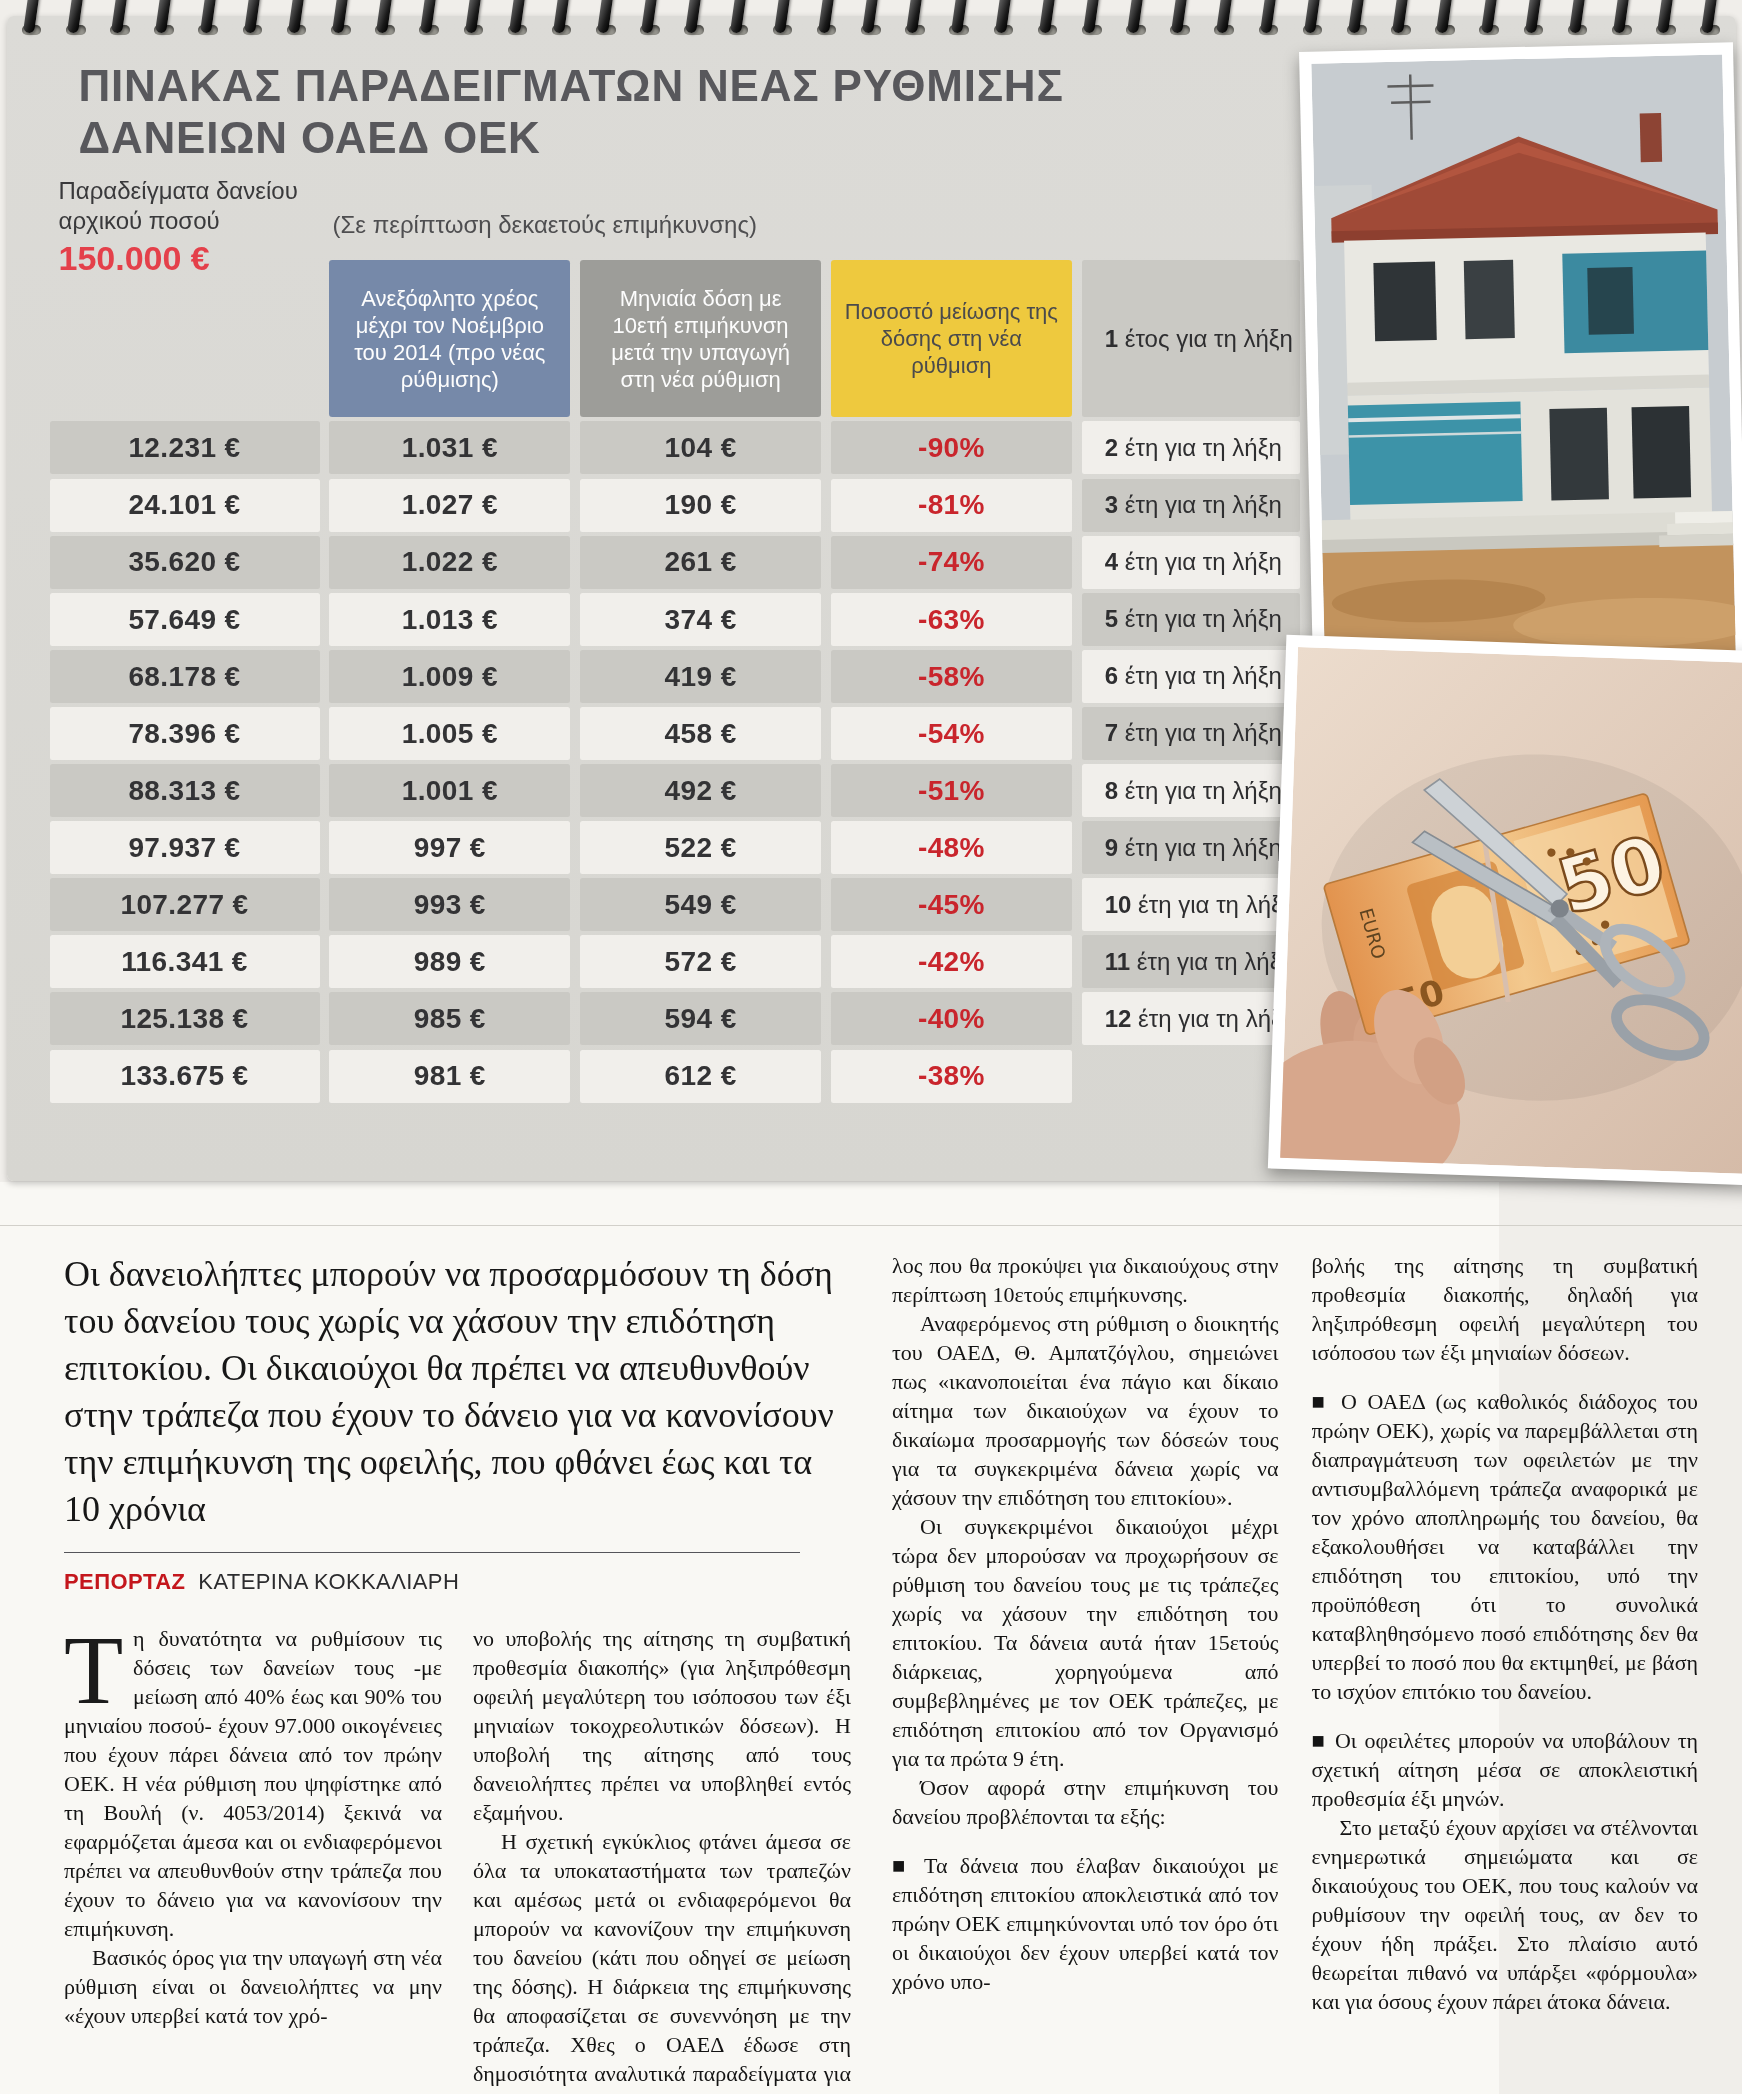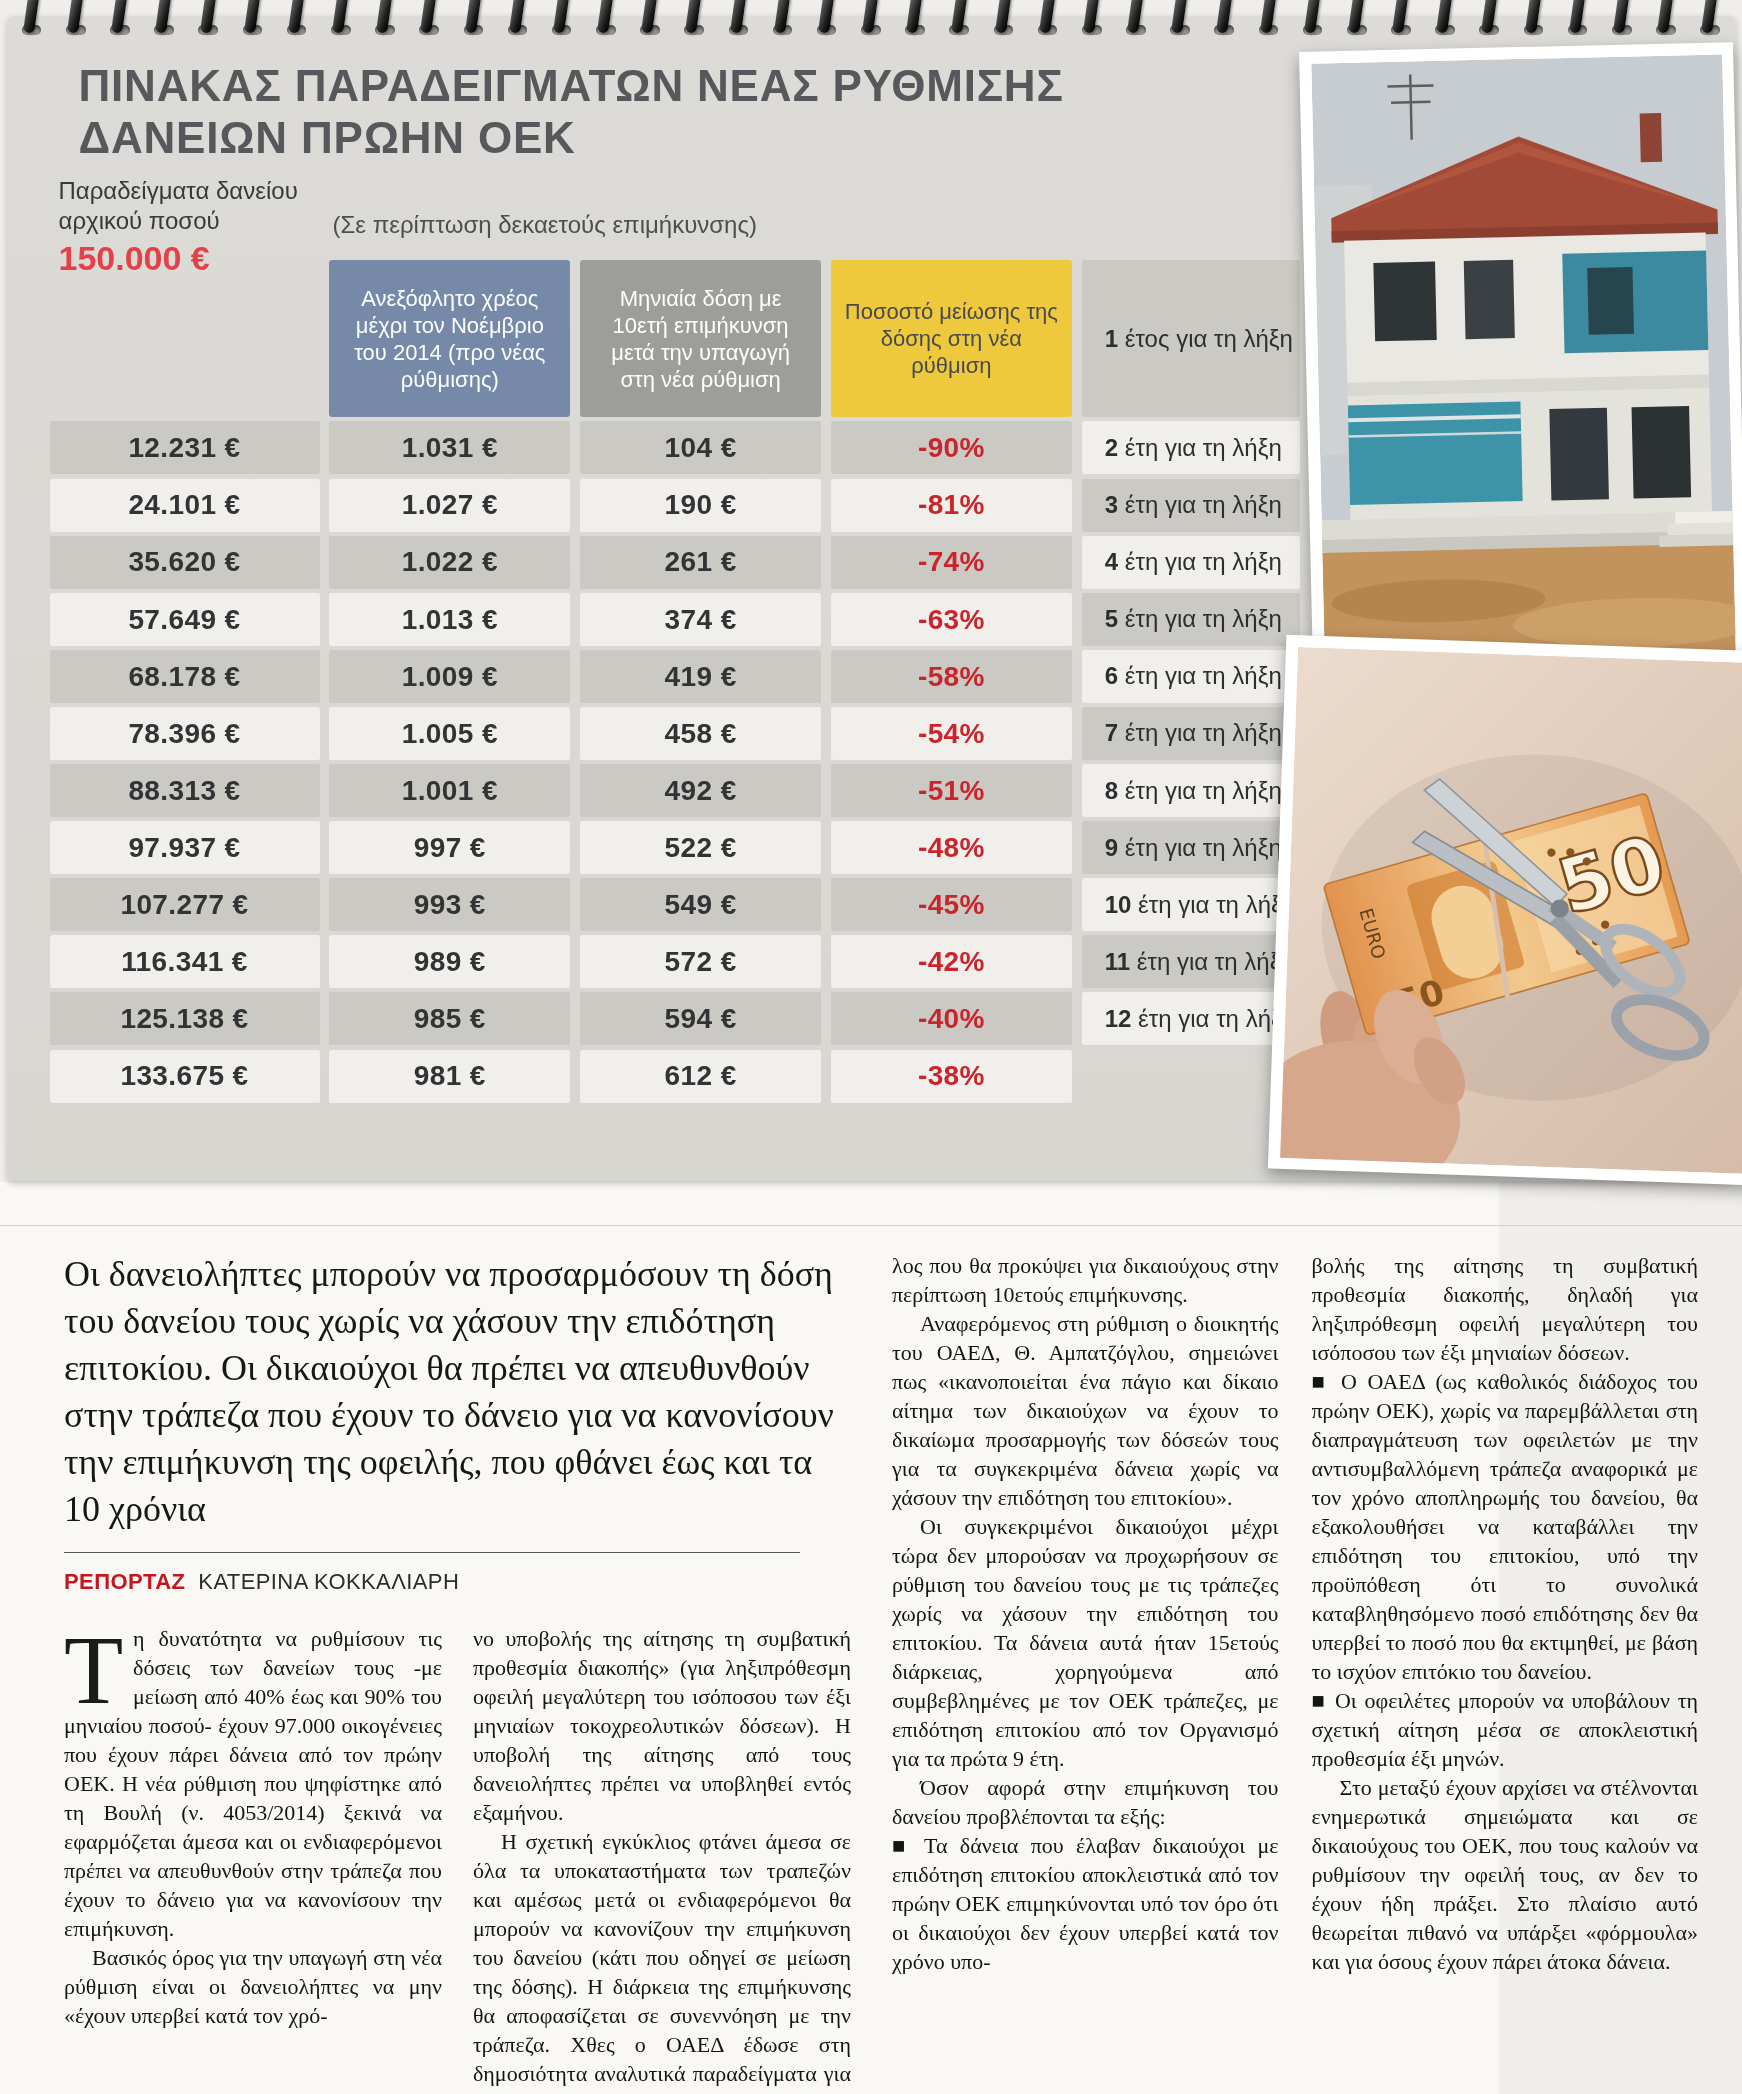--- a/index.html
+++ b/index.html
@@ -91,21 +91,21 @@
   .cols-right{
     position:absolute;left:892px;top:69px;width:806px;height:845px;
     display:grid;grid-template-columns:1fr 1fr;column-gap:33px;overflow:hidden;
   }
   .bodycol{overflow:hidden;}
   .bodycol p{
     margin:0;font:400 22px/29px "Liberation Serif",serif;color:#141414;
     text-align:justify;
   }
   .bodycol p.ind{text-indent:28px;}
-  .bodycol p.bullet{text-indent:0;}
+  .bodycol p.bullet{text-indent:0;margin-top:20px;}
   .dropcap{
     float:left;font:400 97px/79px "Liberation Serif",serif;color:#1b1b1b;
     padding:6.5px 9.8px 0 0;
   }
 </style>
 </head>
 <body>
 
 <div class="spiral-strip">
     <div class="coil"></div>
@@ -143,21 +143,21 @@
     <div class="coil"></div>
     <div class="coil"></div>
     <div class="coil"></div>
     <div class="coil"></div>
     <div class="coil"></div>
     <div class="coil"></div>
     <div class="coil"></div>
   </div>
 
 <section class="calendar-page">
-  <h1 class="ig-title"><span>ΠΙΝΑΚΑΣ ΠΑΡΑΔΕΙΓΜΑΤΩΝ ΝΕΑΣ ΡΥΘΜΙΣΗΣ</span><br><span>ΔΑΝΕΙΩΝ ΠΡΩΗΝ ΟΕΚ</span></h1>
+  <h1 class="ig-title"><span>ΠΙΝΑΚΑΣ ΠΑΡΑΔΕΙΓΜΑΤΩΝ ΝΕΑΣ ΡΥΘΜΙΣΗΣ</span><br><span>ΔΑΝΕΙΩΝ ΟΑΕΔ ΟΕΚ</span></h1>
 
   <div class="ig-subtitle">(Σε περίπτωση δεκαετούς επιμήκυνσης)</div>
 
   <div class="label-header">
     <div class="lh-text">Παραδείγματα δανείου αρχικού ποσού</div>
     <div class="lh-amount">150.000 €</div>
   </div>
 
   <div class="loan-table">
       <div class="spacer"></div>

